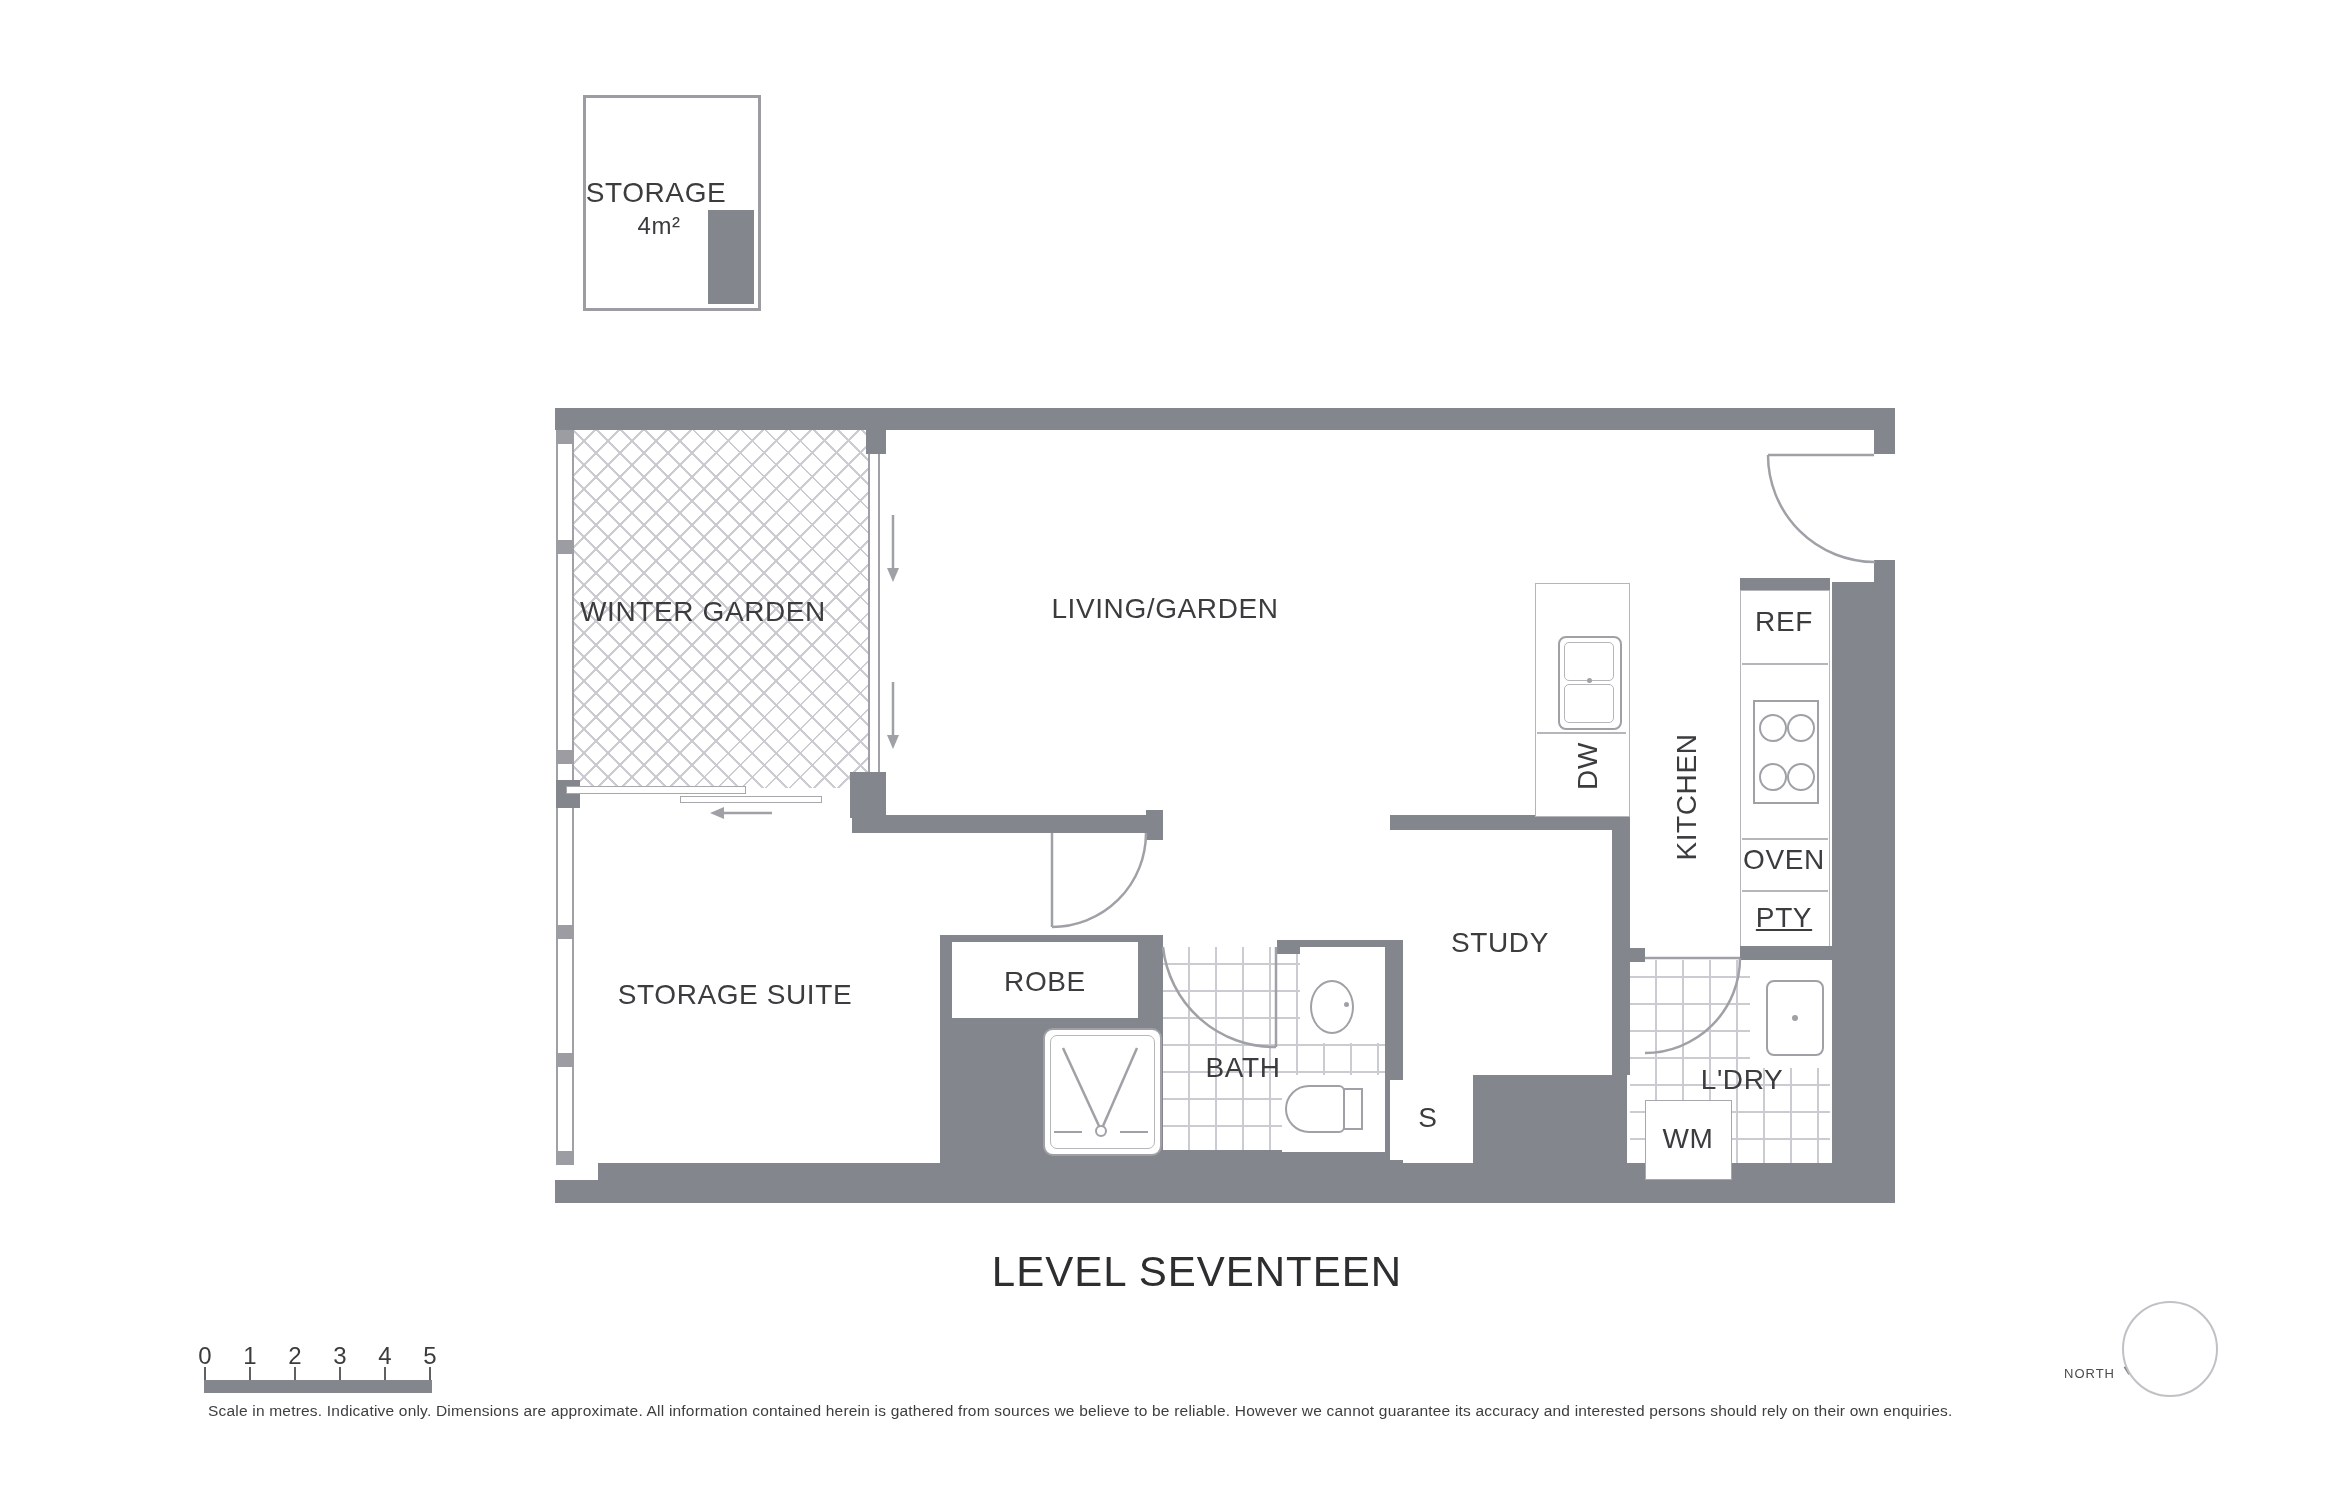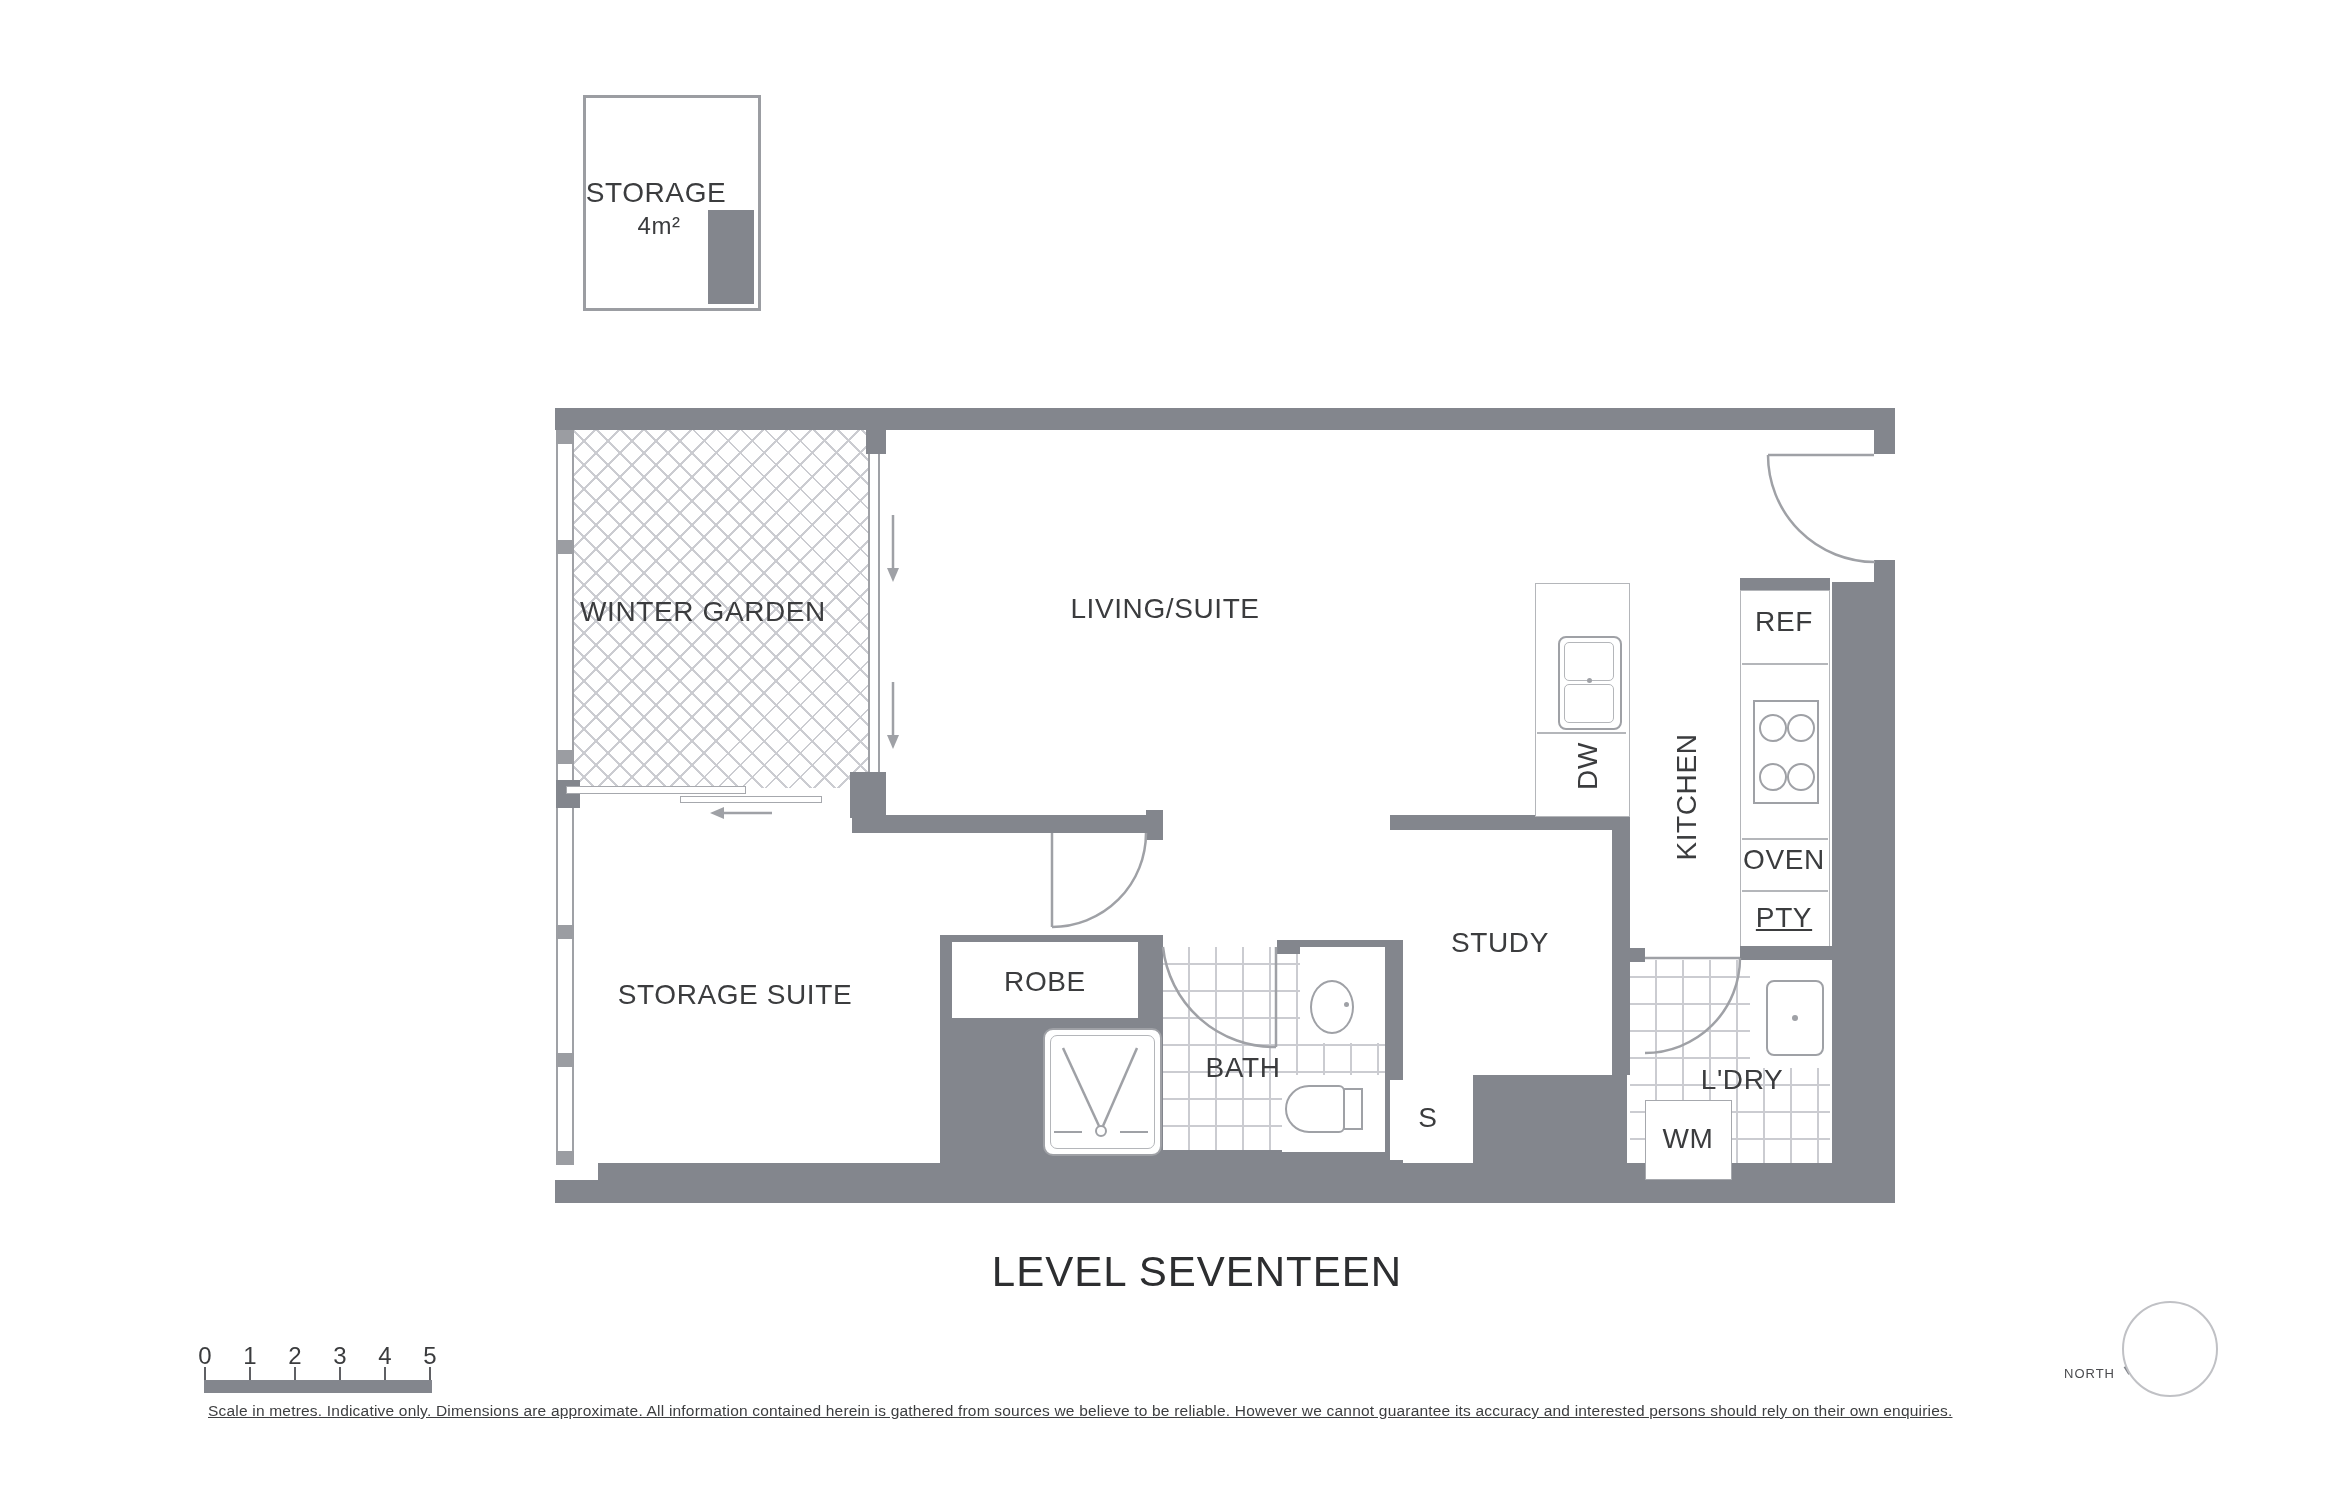--- a/index.html
+++ b/index.html
@@ -26,21 +26,21 @@
   #plan-svg{position:absolute;left:0;top:0;width:2339px;height:1492px;pointer-events:none;}
   #plan-svg path,#plan-svg line{stroke:#9fa1a6;stroke-width:2.5;fill:none;}
   #plan-svg .thick{stroke:#83868d;stroke-width:9;}
   #plan-svg polygon{fill:#9fa1a6;stroke:none;}
   .title{position:absolute;transform:translate(-50%,0);font-size:42px;font-weight:500;
          letter-spacing:1px;color:#2d2e30;white-space:nowrap;}
   .tick-num{position:absolute;transform:translate(-50%,0);font-size:24px;color:#3b3c3e;}
   .tick-mark{position:absolute;width:2px;height:14px;background:#5f6064;}
   .scalebar{position:absolute;background:#83868d;}
   .disclaimer{position:absolute;font-size:15.5px;letter-spacing:.2px;color:#3d3e40;
-              border-bottom:2px solid #5f6064;padding-bottom:7px;white-space:nowrap;text-decoration:underline;}
+              border-bottom:2px solid #5f6064;padding-bottom:7px;white-space:nowrap;}
   .north-circle{position:absolute;width:92px;height:92px;border:2px solid #c0c1c5;border-radius:50%;background:#fff;}
   .north-lbl{position:absolute;font-size:13px;letter-spacing:1px;color:#4a4b4e;text-align:center;}
   .storage-border{position:absolute;border:3px solid #9b9da2;background:#fff;}
 </style>
 </head>
 <body>
 
 <div id="canvas">
 
   <div class="storage-border" style="left:583px;top:95px;width:172px;height:210px;"></div>
@@ -151,21 +151,21 @@
     <polygon points="724,807 724,819 710,813"></polygon>
 
     <line x1="1063" y1="1048" x2="1099" y2="1126" stroke-width="2"></line>
     <line x1="1137" y1="1048" x2="1103" y2="1126" stroke-width="2"></line>
     <circle cx="1101" cy="1131" r="5" fill="#ffffff" stroke="#9fa1a6" stroke-width="2"></circle>
 
     <line class="thick" x1="2170" y1="1344" x2="2126" y2="1371"></line>
   </svg>
 
   <div class="lbl" style="left:703px;top:612px;">WINTER GARDEN</div>
-  <div class="lbl" style="left:1165px;top:609px;">LIVING/SUITE</div>
+  <div class="lbl" style="left:1165px;top:609px;">LIVING/GARDEN</div>
   <div class="lbl" style="left:735px;top:995px;">STORAGE SUITE</div>
   <div class="lbl" style="left:1045px;top:982px;">ROBE</div>
   <div class="lbl" style="left:1243px;top:1068px;">BATH</div>
   <div class="lbl" style="left:1500px;top:943px;">STUDY</div>
   <div class="lbl vert" style="left:1687px;top:797px;">KITCHEN</div>
   <div class="lbl" style="left:1742px;top:1080px;">L'DRY</div>
   <div class="lbl" style="left:1428px;top:1118px;">S</div>
 
   <div class="lbl vert" style="left:1588px;top:766px;">DW</div>
   <div class="lbl" style="left:1784px;top:622px;">REF</div>

